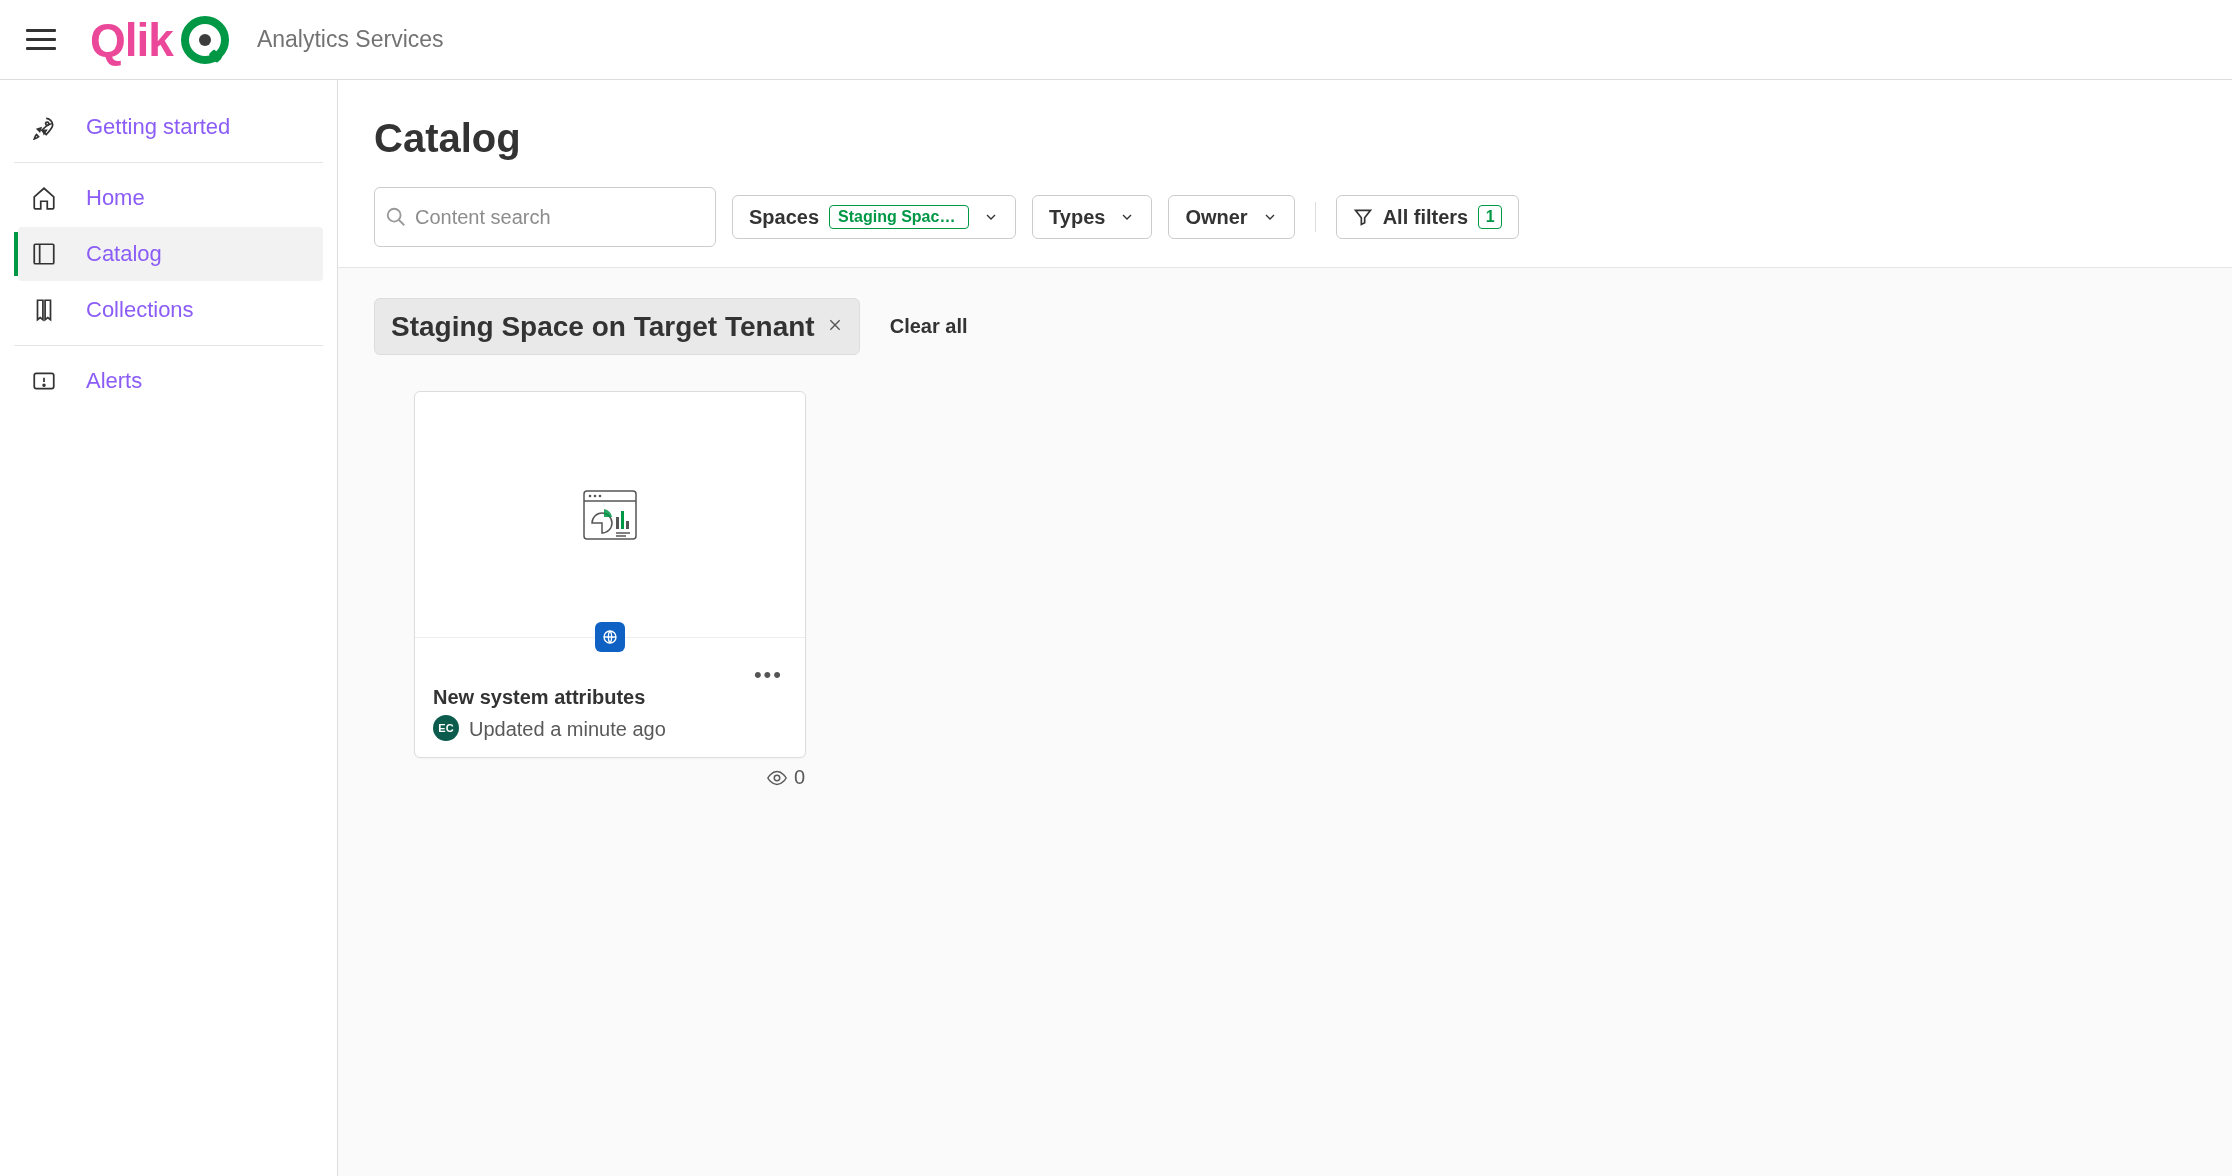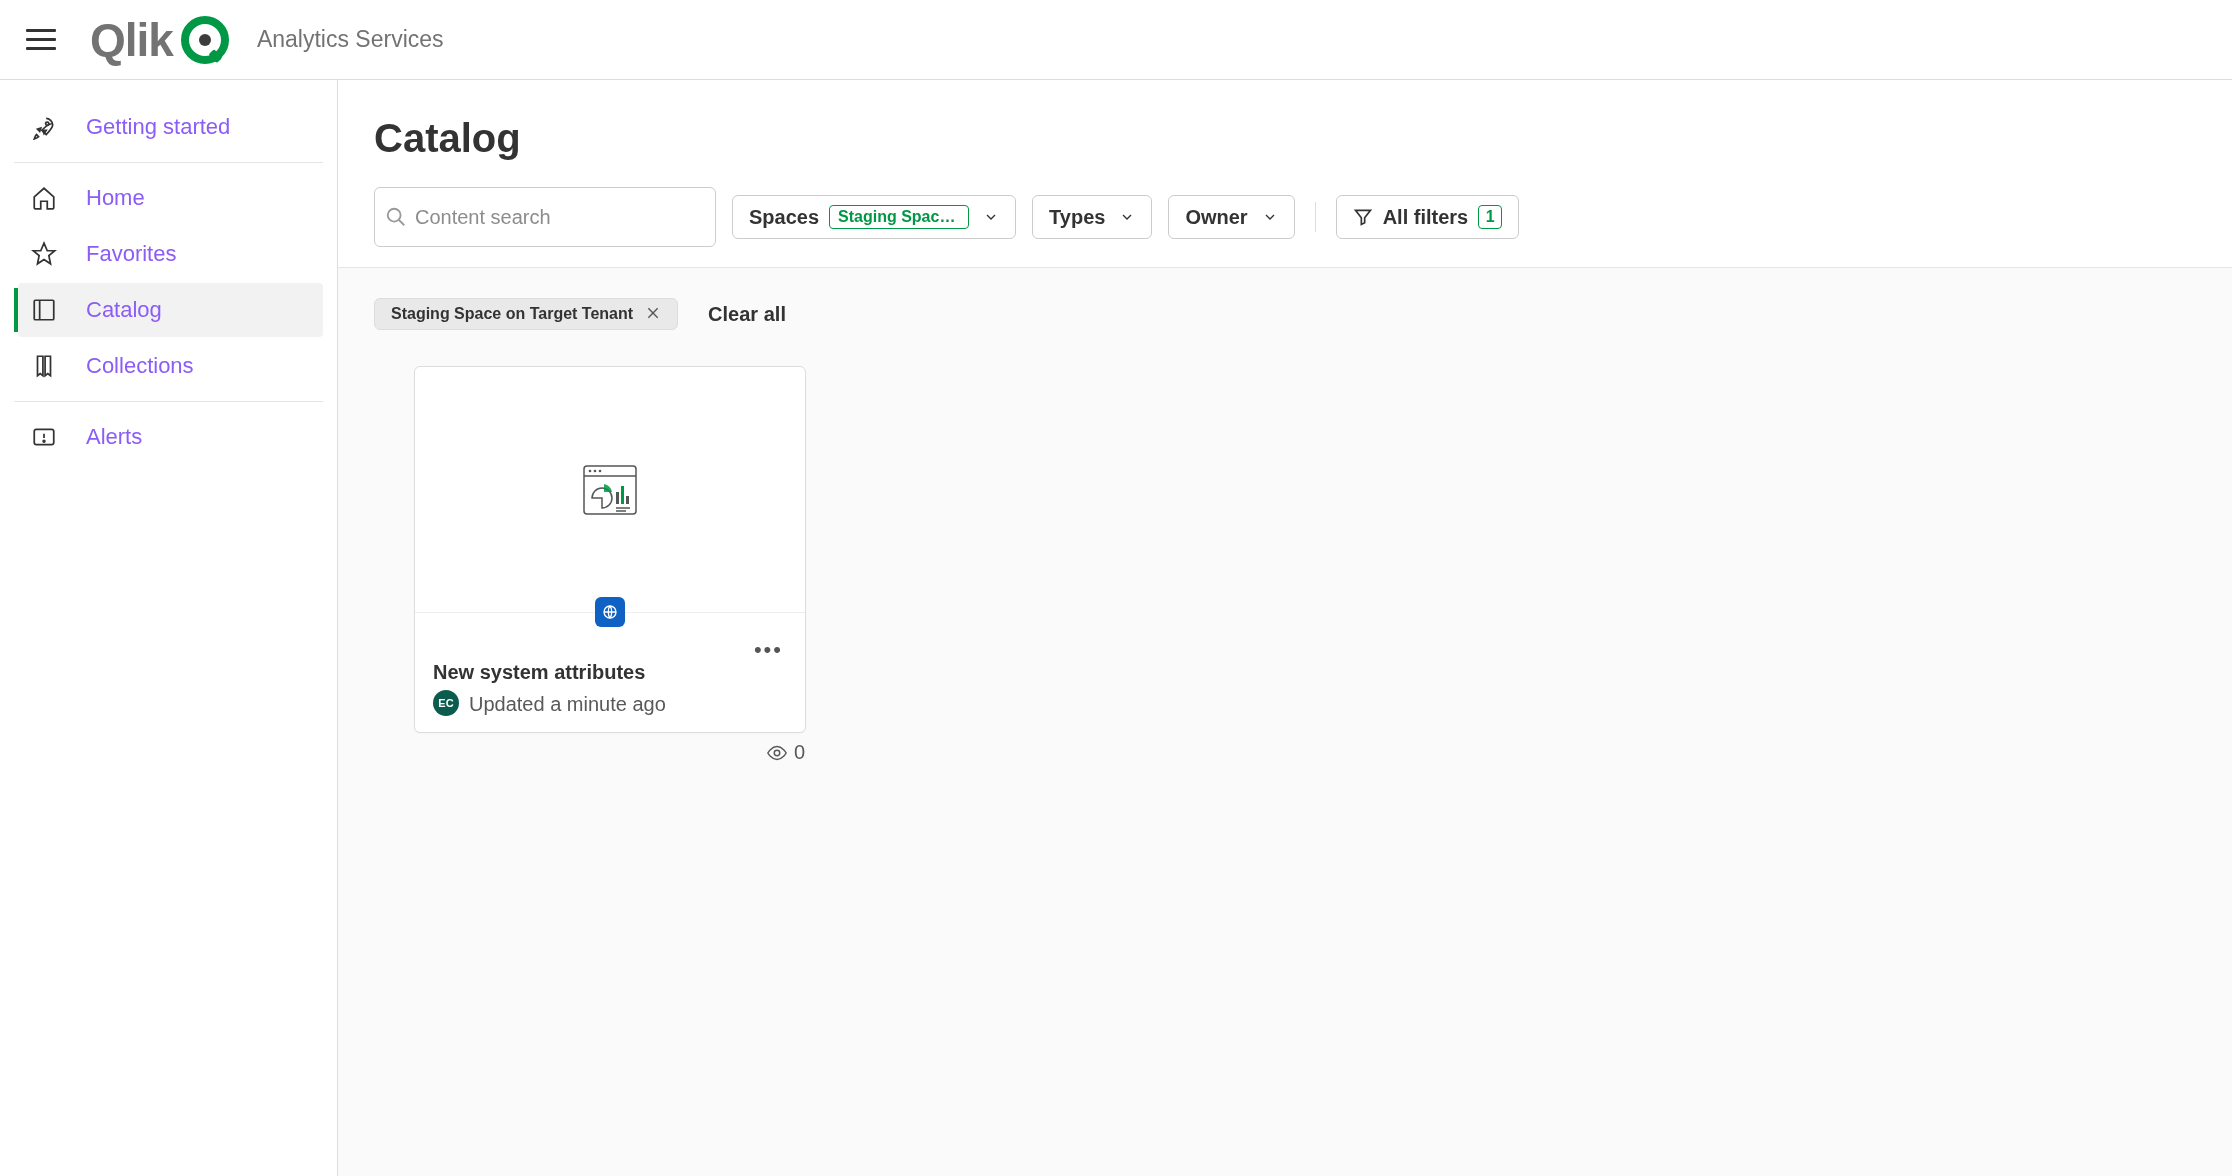--- a/index.html
+++ b/index.html
@@ -28,21 +28,21 @@
     gap: 6px; cursor: pointer;
   }
   .hamburger span {
     width: 30px; height: 3px; background: #333; border-radius: 1px;
   }
   .brand {
     display: flex; align-items: center; gap: 8px;
   }
   .brand-text {
     font-size: 46px; font-weight: 800; letter-spacing: -1px;
-    color: #737373;
+    color: #ec4899;
   }
   .brand-mark {
     width: 48px; height: 48px; position: relative;
   }
   .tenant-name {
     font-size: 23px; color: #737373; margin-left: 0;
   }
 
   
   .layout { display: flex; height: calc(100% - 80px); }
@@ -114,22 +114,22 @@
 
   
   .content-area {
     flex: 1; background: #fafafa; border-top: 1px solid #e5e5e5;
     padding: 30px 36px;
   }
   .chip-row { display: flex; align-items: center; gap: 30px; margin-bottom: 36px; }
   .chip {
     display: flex; align-items: center; gap: 12px;
     background: #e9e9e9; border: 1px solid #ddd;
-    border-radius: 6px; padding: 0 16px; height: 32px;
-    font-size: 16px; font-weight: 600; color: #333; cursor: default;
+    border-radius: 6px; padding: 0 16px; height: 57px;
+    font-size: 28px; font-weight: 600; color: #333; cursor: default;
   }
   .chip .x { cursor: pointer; font-size: 20px; color: #555; }
   .clear-all { font-size: 20px; font-weight: 600; cursor: pointer; color: #333; }
 
   .card-grid { display: flex; gap: 30px; padding-left: 40px; }
   .card {
     width: 392px; background: #fff; border: 1px solid #ddd;
     border-radius: 6px; overflow: visible; cursor: pointer;
     position: relative;
     box-shadow: 0 1px 2px rgba(0,0,0,0.03);
@@ -203,30 +203,20 @@
           <div class="side-item">
         <span class="icon">
           <svg width="26" height="26" viewBox="0 0 24 24" fill="none" stroke="#333" stroke-width="1.6">
                 <path d="M3 11l9-8 9 8v10a1 1 0 0 1-1 1h-5v-7h-6v7H4a1 1 0 0 1-1-1z"></path>
               </svg>
         </span>
         <span>Home</span>
       </div>
         </div>
 
-      <div class="side-item-wrap">
-          <div class="side-item">
-        <span class="icon">
-          <svg width="26" height="26" viewBox="0 0 24 24" fill="none" stroke="#333" stroke-width="1.6">
-                <path d="M12 2l3 7h7l-5.5 4.5L18 21l-6-4-6 4 1.5-7.5L2 9h7z"></path>
-              </svg>
-        </span>
-        <span>Favorites</span>
-      </div>
-        </div>
 
       <div class="side-item-wrap">
           <div class="side-item active">
         <span class="icon">
           <svg width="26" height="26" viewBox="0 0 24 24" fill="none" stroke="#333" stroke-width="1.6">
                 <rect x="3" y="3" width="18" height="18" rx="1"></rect>
                 <line x1="8" y1="3" x2="8" y2="21"></line>
               </svg>
         </span>
         <span>Catalog</span>

